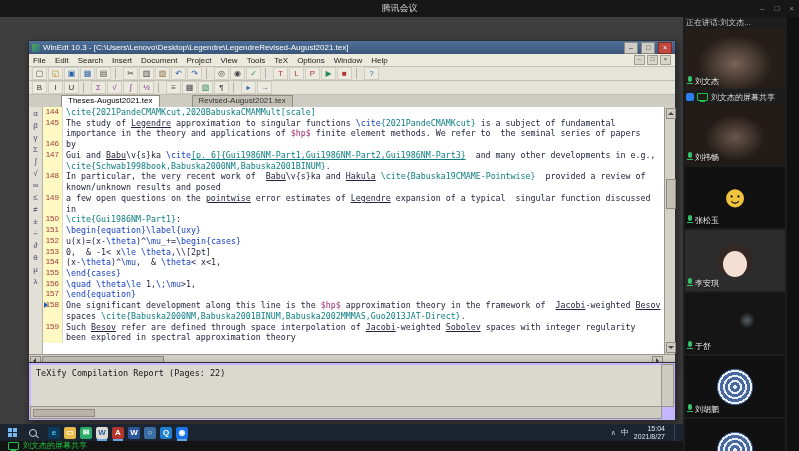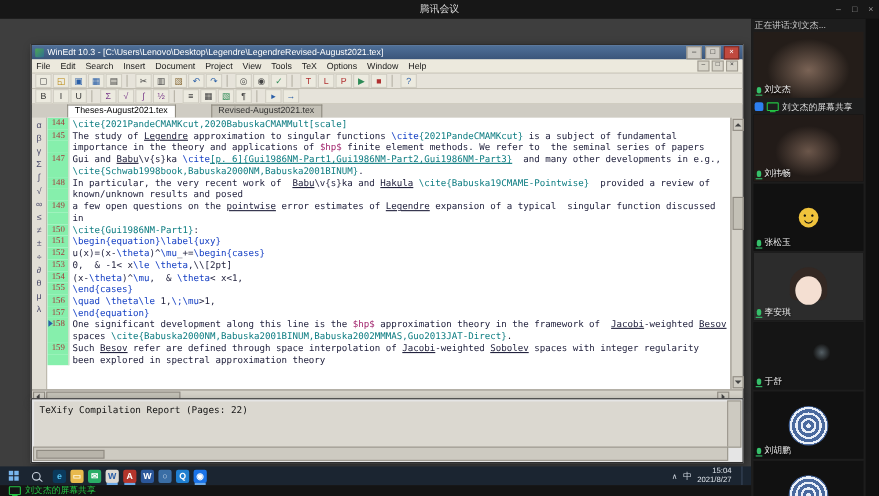--- a/index.html
+++ b/index.html
@@ -31,22 +31,22 @@
   .tbsep{width:4px;height:11px;border-left:1px solid #b5b1a5;margin:0 3px;flex:0 0 auto;}
   .e-tabs{height:12px;background:#cfccc3;display:flex;align-items:flex-end;padding:0 2px;gap:2px;}
   .tab{font-size:8px;line-height:10px;height:11px;padding:0 6px;background:#c3c0b6;border:1px solid #918d82;border-bottom:none;color:#333;white-space:nowrap;margin-left:30px;}
   .tab.active{background:#ffffff;color:#000;}
   .e-body{display:flex;height:247px;}
   .e-side{width:14px;background:#e2dfd6;border-right:1px solid #b5b1a5;display:flex;flex-direction:column;align-items:center;padding-top:2px;gap:3px;box-sizing:border-box;}
   .sdi{font-size:8px;color:#4a4a6a;line-height:9px;}
   .e-code{flex:1;background:#fff;overflow:hidden;}
   .crow{display:flex;height:10.74px;white-space:pre;}
   .gut{width:20px;flex:0 0 20px;text-align:right;padding-right:3px;font-size:8px;line-height:10.74px;color:#a23b3b;
-       background:#86efac;border-right:1px solid #dedbd2;position:relative;box-sizing:border-box;
-       font-family:Liberation Serif, serif;}
+       background:#fef9c3;border-right:1px solid #dedbd2;position:relative;box-sizing:border-box;
+       font-family:Liberation Sans, sans-serif;}
   .mark{position:absolute;left:1px;top:2px;width:0;height:0;border-left:4px solid #2a5fa8;border-top:3px solid transparent;border-bottom:3px solid transparent;}
   .cbody{padding-left:3px;font-size:8.3px;line-height:10.74px;font-family:"DejaVu Sans Mono","Liberation Mono",monospace;}
   .sg-t{color:#23233f;margin-top:20px;}
   .sg-u{color:#23233f;text-decoration:underline;}
   .sg-c{color:#1640c4;}
   .sg-k{color:#0e7d82;}
   .sg-ku{color:#0e7d82;text-decoration:underline;}
   .sg-m{color:#a2266e;}
   .e-vscroll{width:11px;background:#d4d1c8;border-left:1px solid #9a968c;position:relative;box-sizing:border-box;}
   .vs-btn{position:absolute;left:1px;width:8px;height:9px;background:#cfccc3;border:1px solid #8f8b82;}
@@ -55,21 +55,21 @@
   .vs-down::after{content:"";position:absolute;left:1px;top:3px;border-left:3px solid transparent;border-right:3px solid transparent;border-top:3px solid #444;}
   .vs-thumb{position:absolute;left:1px;top:72px;width:8px;height:28px;background:#c3c0b6;border:1px solid #8f8b82;}
   .e-hscroll{height:12px;background:#d4d1c8;border-top:1px solid #9a968c;position:relative;box-sizing:border-box;}
   .hs-btn{position:absolute;top:1px;width:9px;height:8px;background:#cfccc3;border:1px solid #8f8b82;}
   .hs-left{left:1px;} .hs-right{right:12px;}
   .hs-left::after{content:"";position:absolute;left:2px;top:1px;border-top:3px solid transparent;border-bottom:3px solid transparent;border-right:3px solid #444;}
   .hs-right::after{content:"";position:absolute;left:3px;top:1px;border-top:3px solid transparent;border-bottom:3px solid transparent;border-left:3px solid #444;}
   .hs-thumb{position:absolute;left:13px;top:1px;width:120px;height:8px;background:#c3c0b6;border:1px solid #8f8b82;}
 
   
-  .console{position:absolute;left:28px;top:345px;width:646px;height:57px;background:#e5e5e5;
+  .console{position:absolute;left:28px;top:345px;width:646px;height:57px;background:#c4b5fd;
            border:1px solid #2e2e2e;box-shadow:2px 3px 8px rgba(0,0,0,.45);box-sizing:content-box;}
   .console-body{position:absolute;left:2px;top:2px;right:13px;bottom:13px;background:#dbd8d0;
                 font-family:"DejaVu Sans Mono","Liberation Mono",monospace;font-size:8.5px;color:#141414;
                 padding:3px 5px;line-height:11px;overflow:hidden;}
   .c-vscroll{position:absolute;right:1px;top:1px;width:11px;bottom:13px;background:#cdcac1;border:1px solid #9a968c;}
   .c-hscroll{position:absolute;left:1px;right:13px;bottom:1px;height:11px;background:#cdcac1;border:1px solid #9a968c;}
   .c-thumb{position:absolute;left:2px;top:2px;width:60px;height:6px;background:#b8b4aa;border:1px solid #8f8b82;}
 
   
   .taskbar{position:absolute;left:0;top:407px;width:683px;height:17px;background:#1b2531;display:flex;align-items:center;}
@@ -100,21 +100,21 @@
   .speaking{height:11px;font-size:8px;line-height:11px;color:#c9c9c9;padding-left:3px;white-space:nowrap;overflow:hidden;}
   .tile{position:relative;margin:1px 2px 2px;height:61px;background:#111;overflow:hidden;}
   .tile.speaker{height:60px;background:radial-gradient(ellipse 50px 38px at 50% 58%,#7a6355,#241d19 75%);}
   .av-video{position:absolute;left:0;top:0;right:0;bottom:0;background:radial-gradient(ellipse 42px 32px at 50% 55%,#6b564a,#221b18 72%);}
   .av-dark{position:absolute;left:0;top:0;right:0;bottom:0;background:radial-gradient(circle 10px at 62% 45%,#556066,#151515 80%);}
   .smiley{position:absolute;left:50%;top:50%;transform:translate(-50%,-52%);font-size:30px;color:#f0c33c;line-height:1;}
   .girl-hair{position:absolute;left:50%;top:50%;transform:translate(-50%,-60%);width:34px;height:30px;border-radius:17px 17px 6px 6px;background:#332823;}
   .girl-face{position:absolute;left:50%;top:50%;transform:translate(-50%,-38%);width:24px;height:26px;border-radius:50%;background:#f4dfd2;}
   .av-porc{position:absolute;left:50%;top:50%;transform:translate(-50%,-50%);width:36px;height:36px;border-radius:50%;
            background:repeating-radial-gradient(circle at 50% 50%,#e9eff8 0 2px,#49699e 2px 5px);}
-  .name-tag{position:absolute;left:3px;bottom:2px;display:flex;align-items:center;gap:3px;margin-top:38px;}
+  .name-tag{position:absolute;left:3px;bottom:2px;display:flex;gap:3px;margin-top:38px;}
   .mic{width:4px;height:6px;background:#35c06a;border-radius:2px;position:relative;flex:0 0 auto;}
   .mic::after{content:"";position:absolute;left:-1px;bottom:-2px;width:6px;height:1px;background:#35c06a;}
   .name-text{font-size:8px;color:#f0f0f0;text-shadow:0 1px 2px #000;white-space:nowrap;}
   .share-row{height:12px;display:flex;align-items:center;gap:3px;padding-left:3px;margin-bottom:1px;}
   .sr-app{width:8px;height:8px;background:#2d7ff0;border-radius:2px;flex:0 0 auto;}
   .sr-mon{width:9px;height:6px;border:1px solid #23c343;border-radius:1px;position:relative;flex:0 0 auto;}
   .sr-mon::after{content:"";position:absolute;left:2px;right:2px;bottom:-2px;height:1px;background:#23c343;}
   .sr-text{font-size:8px;color:#dddddd;white-space:nowrap;overflow:hidden;}
 </style>
 </head>
@@ -224,20 +224,21 @@
             <span class="sdi">÷</span>
             <span class="sdi">∂</span>
             <span class="sdi">θ</span>
             <span class="sdi">μ</span>
             <span class="sdi">λ</span>
           </div>
         <div class="e-code" id="code-area">
             <div class="crow"><span class="gut">144</span><span class="cbody"><span class="sg-k">\cite{2021PandeCMAMKcut,2020BabuskaCMAMMult[scale]</span></span></div>
             <div class="crow"><span class="gut">145</span><span class="cbody"><span class="sg-t">The study of </span><span class="sg-u">Legendre</span><span class="sg-t"> approximation to singular functions </span><span class="sg-c">\cite</span><span class="sg-k">{2021PandeCMAMKcut}</span><span class="sg-t"> is a subject of fundamental</span></span></div>
             <div class="crow"><span class="gut"></span><span class="cbody"><span class="sg-t">importance in the theory and applications of </span><span class="sg-m">$hp$</span><span class="sg-t"> finite element methods. We refer to  the seminal series of papers</span></span></div>
+            <div class="crow"><span class="gut">146</span><span class="cbody"><span class="sg-t">by</span></span></div>
             <div class="crow"><span class="gut">147</span><span class="cbody"><span class="sg-t">Gui and </span><span class="sg-u">Babu</span><span class="sg-t">\v{s}ka </span><span class="sg-c">\cite</span><span class="sg-ku">[p. 6]{Gui1986NM-Part1,Gui1986NM-Part2,Gui1986NM-Part3}</span><span class="sg-t">  and many other developments in e.g.,</span></span></div>
             <div class="crow"><span class="gut"></span><span class="cbody"><span class="sg-k">\cite{Schwab1998book,Babuska2000NM,Babuska2001BINUM}</span><span class="sg-t">.</span></span></div>
             <div class="crow"><span class="gut">148</span><span class="cbody"><span class="sg-t">In particular, the very recent work of  </span><span class="sg-u">Babu</span><span class="sg-t">\v{s}ka and </span><span class="sg-u">Hakula</span><span class="sg-t"> </span><span class="sg-k">\cite{Babuska19CMAME-Pointwise}</span><span class="sg-t">  provided a review of</span></span></div>
             <div class="crow"><span class="gut"></span><span class="cbody"><span class="sg-t">known/unknown results and posed</span></span></div>
             <div class="crow"><span class="gut">149</span><span class="cbody"><span class="sg-t">a few open questions on the </span><span class="sg-u">pointwise</span><span class="sg-t"> error estimates of </span><span class="sg-u">Legendre</span><span class="sg-t"> expansion of a typical  singular function discussed</span></span></div>
             <div class="crow"><span class="gut"></span><span class="cbody"><span class="sg-t">in</span></span></div>
             <div class="crow"><span class="gut">150</span><span class="cbody"><span class="sg-k">\cite{Gui1986NM-Part1}</span><span class="sg-t">:</span></span></div>
             <div class="crow"><span class="gut">151</span><span class="cbody"><span class="sg-c">\begin{equation}\label{uxy}</span></span></div>
             <div class="crow"><span class="gut">152</span><span class="cbody"><span class="sg-t">u(x)=(x-</span><span class="sg-c">\theta</span><span class="sg-t">)^</span><span class="sg-c">\mu</span><span class="sg-t">_+=</span><span class="sg-c">\begin{cases}</span></span></div>
             <div class="crow"><span class="gut">153</span><span class="cbody"><span class="sg-t">0,  &amp; -1&lt; x</span><span class="sg-c">\le \theta</span><span class="sg-t">,\\[2pt]</span></span></div>

